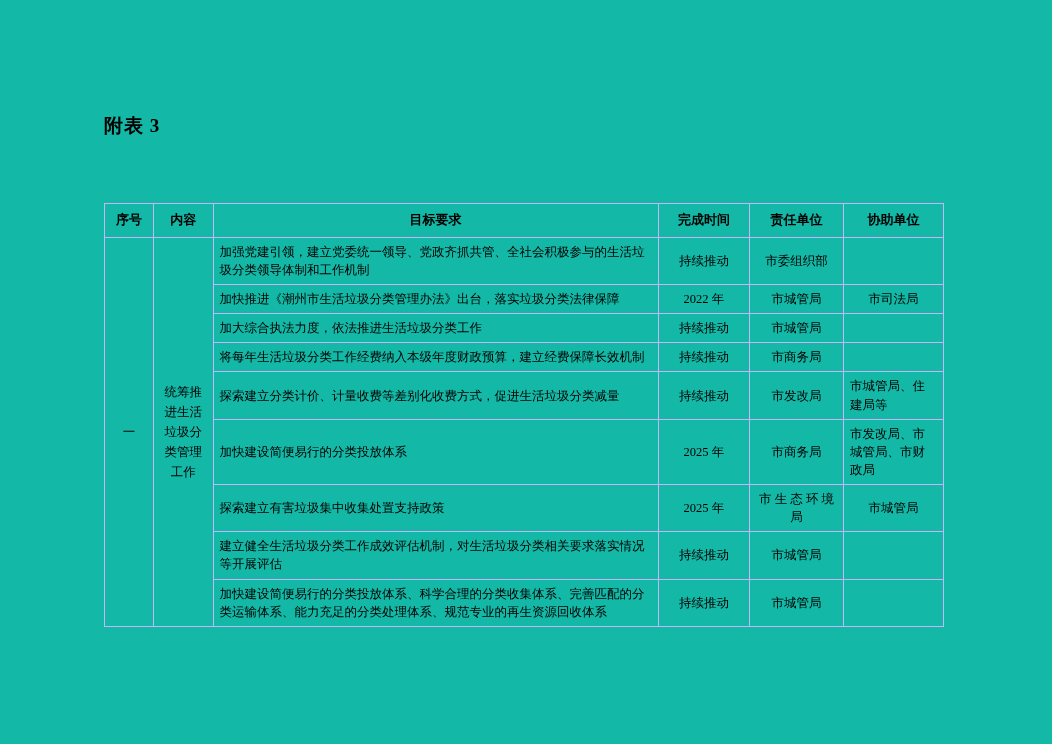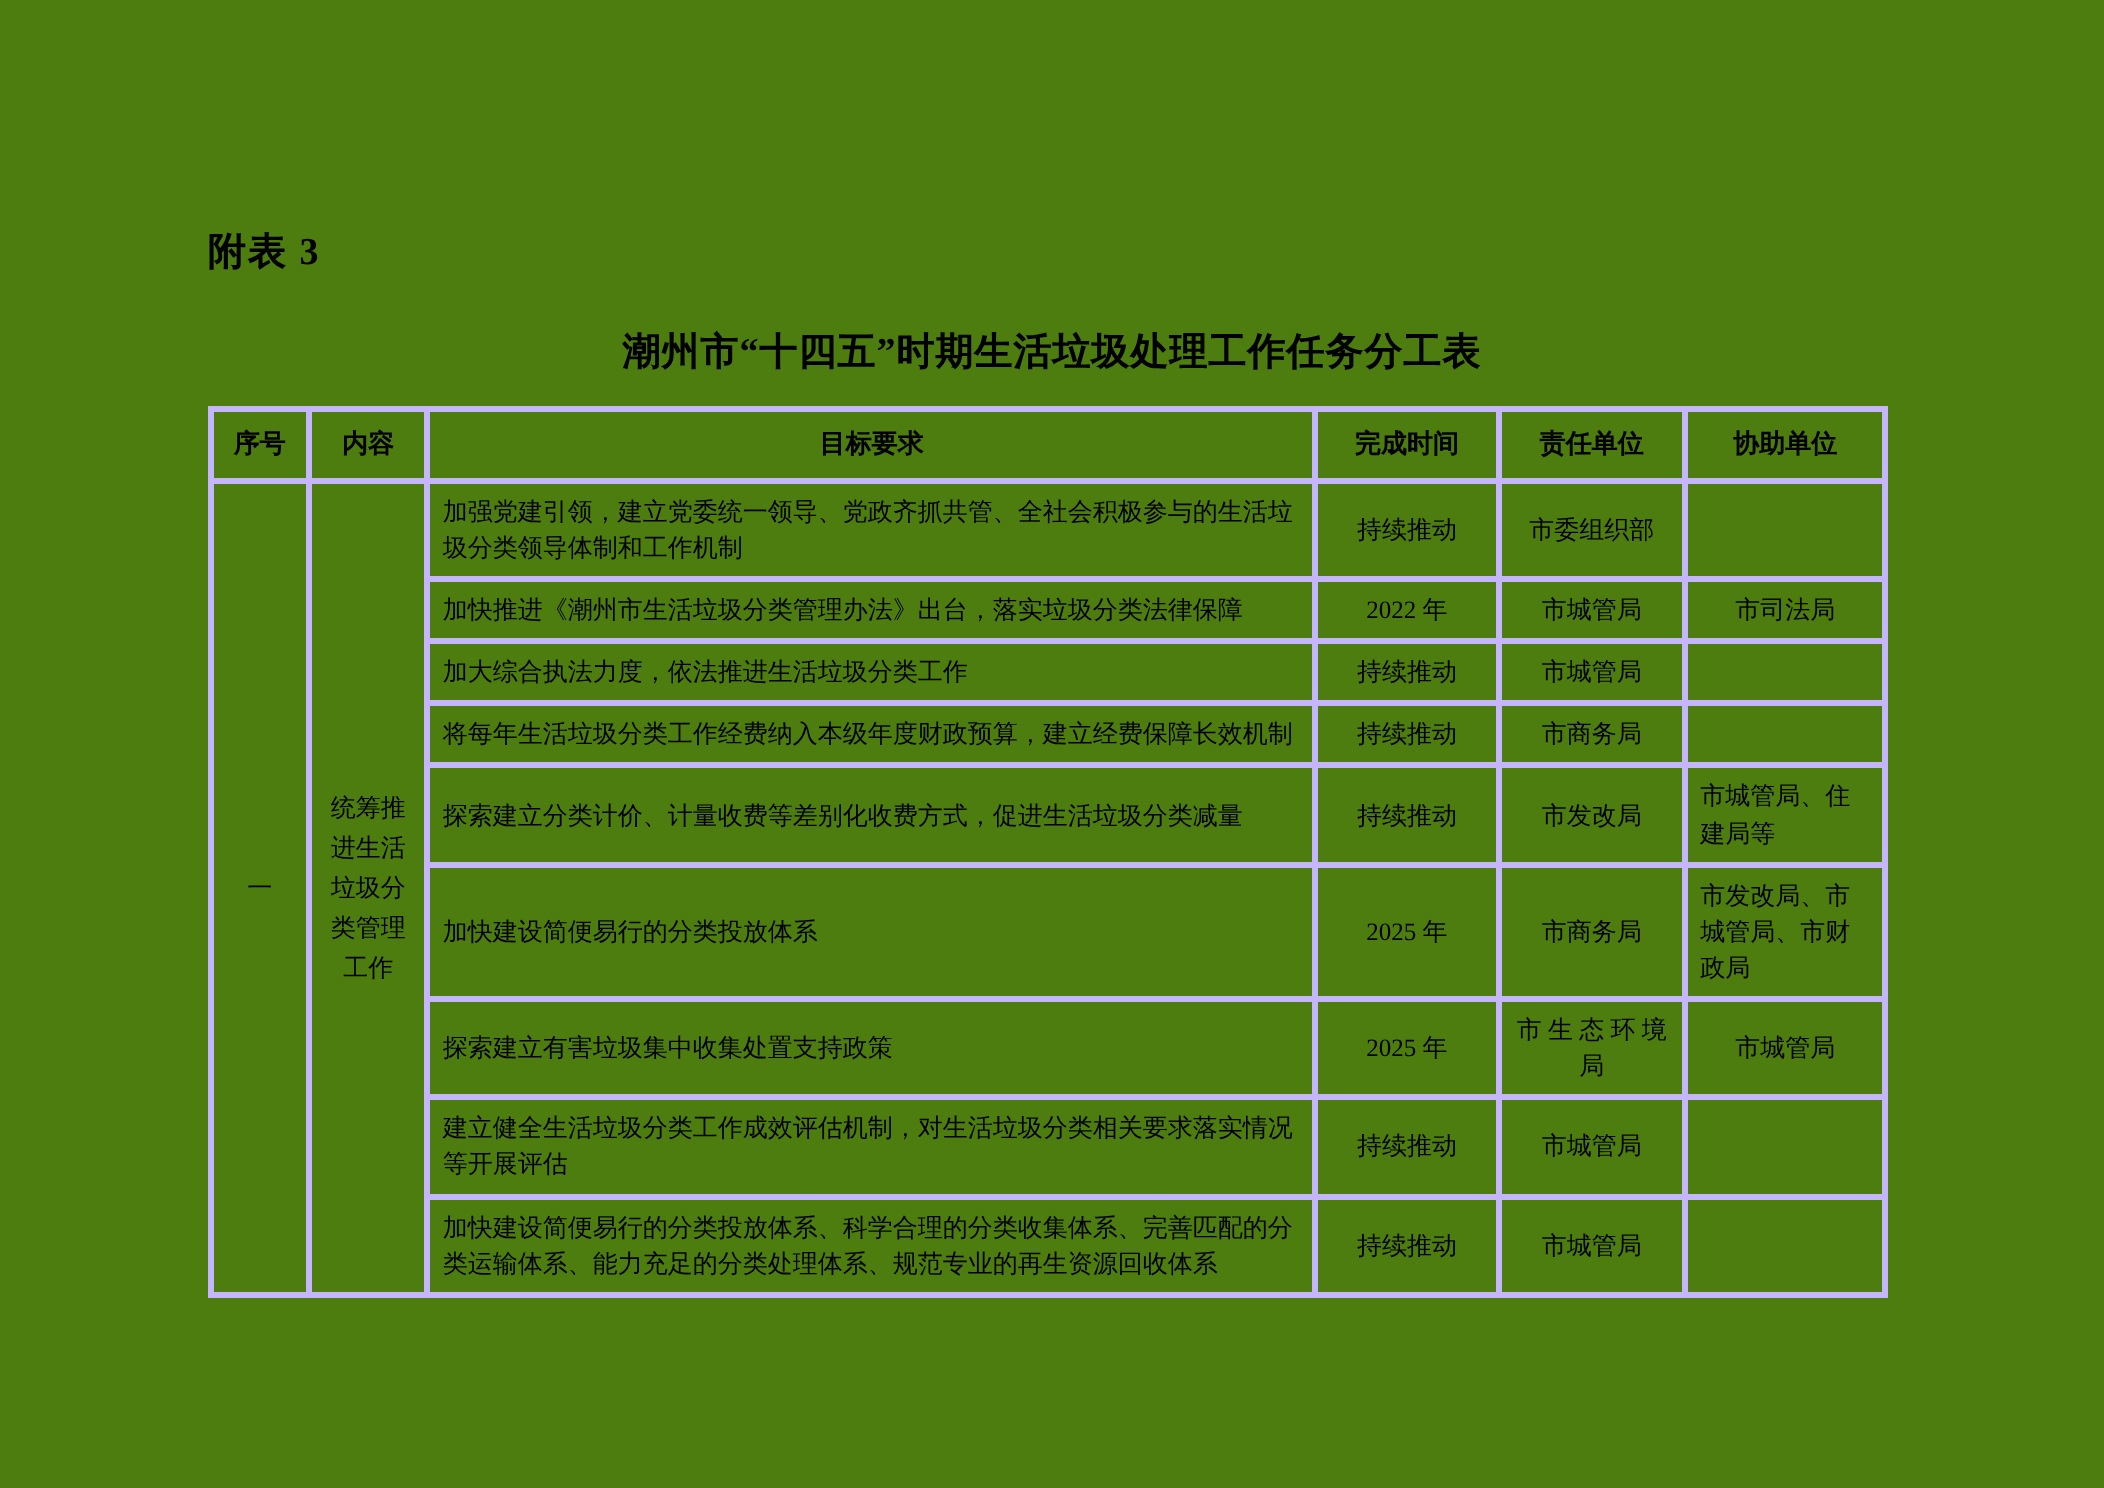--- a/index.html
+++ b/index.html
@@ -13,21 +13,21 @@
     font-family: "Liberation Serif", "DejaVu Serif", serif;
     color: #000000;
     position: relative;
     overflow: hidden;
   }
   .page {
     position: absolute;
     left: 0; top: 0;
     width: 1052px;
     height: 744px;
-    background: #4d7c0f;
+    background: #14b8a6;
   }
   .attach-label {
     position: absolute;
     left: 104px;
     top: 113px;
     font-size: 19px;
     font-weight: bold;
     letter-spacing: 1px;
     font-family: "Liberation Serif", "DejaVu Serif", serif;
   }
@@ -45,21 +45,21 @@
     position: absolute;
     left: 104px;
     top: 203px;
     width: 840px;
     border-collapse: collapse;
     table-layout: fixed;
     font-size: 12.5px;
     line-height: 1.45;
   }
   table.main td, table.main th {
-    border: 3px solid #c4b5fd;
+    border: 1px solid #c4b5fd;
     padding: 5px 6px;
     vertical-align: middle;
     font-weight: normal;
   }
   table.main thead th {
     text-align: center;
     font-weight: bold;
     font-size: 13px;
     padding: 7px 4px;
   }
@@ -105,21 +105,20 @@
     font-size: 12.5px;
   }
 </style>
 </head>
 <body>
 
 <div class="page">
 
   <div class="attach-label">附表 3</div>
 
-  <div class="doc-title">潮州市“十四五”时期生活垃圾处理工作任务分工表</div>
 
   <table class="main">
     <colgroup>
       <col style="width:46px">
       <col style="width:56px">
       <col style="width:418px">
       <col style="width:86px">
       <col style="width:88px">
       <col style="width:94px">
     </colgroup>

